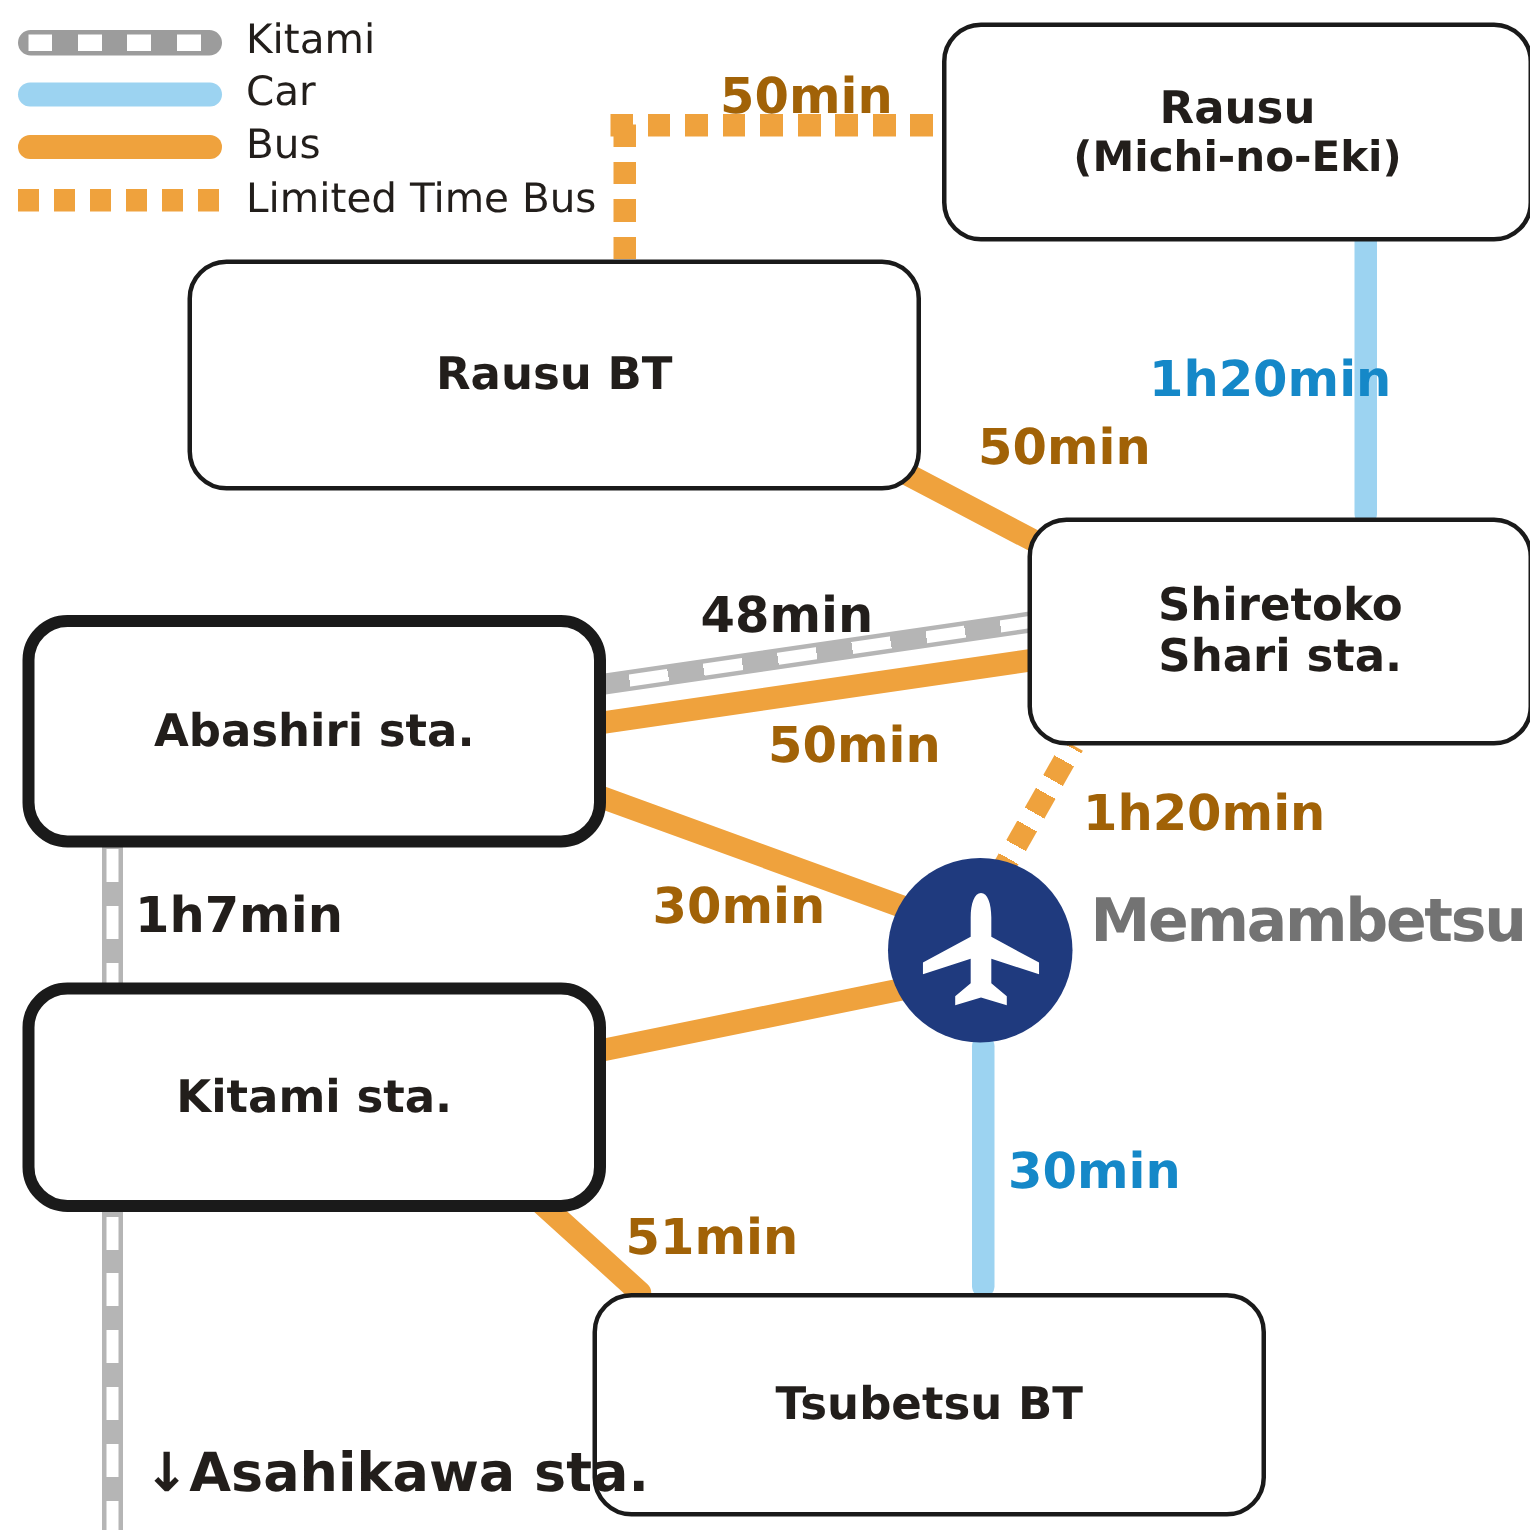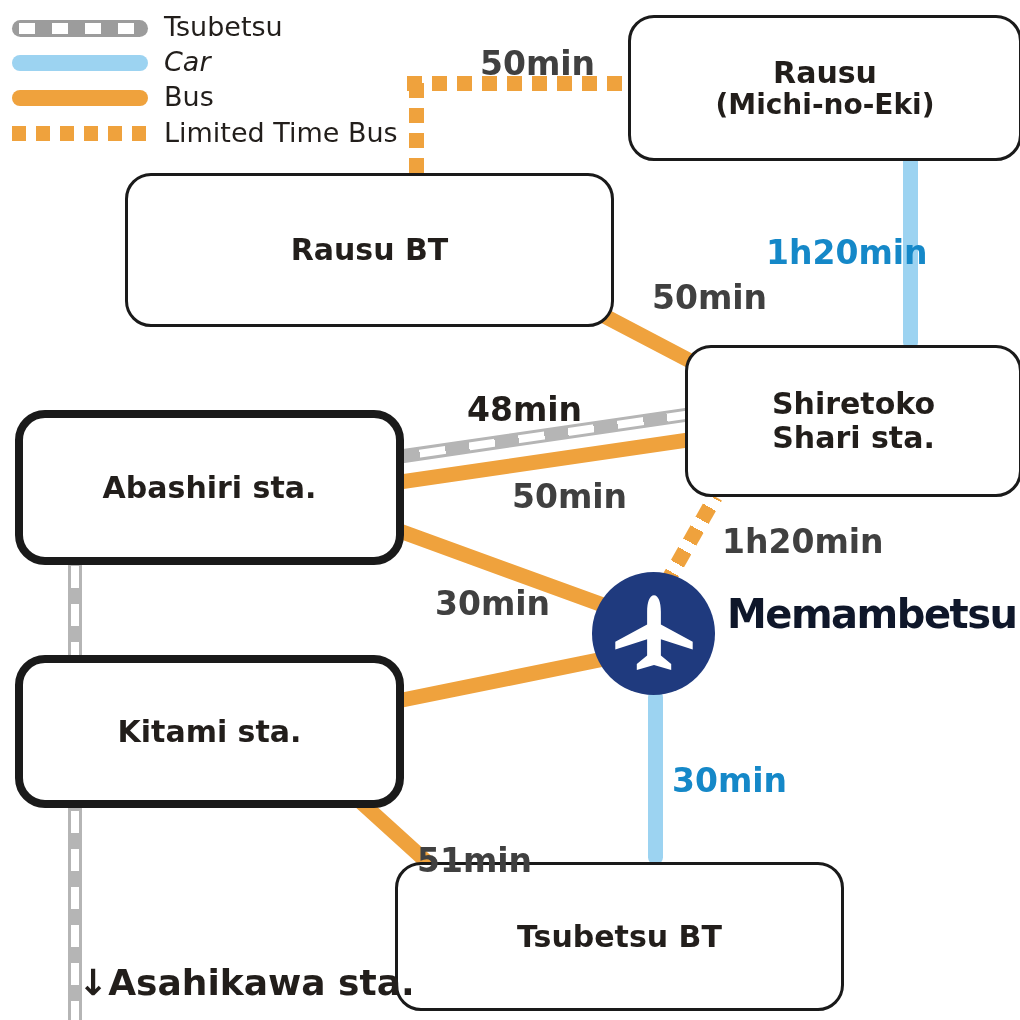--- a/index.html
+++ b/index.html
@@ -24,24 +24,24 @@
   .node{position:absolute;z-index:3;background:#fff;border:3px solid #1a1a1a;border-radius:26px;
     display:flex;flex-direction:column;align-items:center;justify-content:center;
     font-weight:bold;text-align:center;line-height:1.12;color:#221e1b;}
   .node.thick{border-width:8px;border-radius:30px;}
   .node .t1{font-size:30px;}
   .node .t2{font-size:28px;font-weight:bold;}
   
   .airport-circle{position:absolute;z-index:4;left:592px;top:572px;width:123px;height:123px;
     border-radius:50%;background:#1f3a7e;display:flex;align-items:center;justify-content:center;}
   .airport-caption{position:absolute;z-index:4;left:727px;top:593px;font-weight:bold;
-    font-size:40px;letter-spacing:-1.5px;line-height:1.08;color:#0f172a;white-space:nowrap;}
+    font-size:40px;letter-spacing:-1.5px;line-height:1.08;color:#737373;white-space:nowrap;}
   
   .lbl{position:absolute;z-index:5;font-weight:bold;font-size:33px;white-space:nowrap;}
-  .t-bus{color:#404040;}
+  .t-bus{color:#a16207;}
   .t-car{color:#1588c8;}
   .t-rail{color:#221e1b;}
   
   .legend-swatch{position:absolute;z-index:2;left:12px;width:136px;}
   .lg-rail{height:17px;background:#9c9c9c;border-radius:9px;}
   .lg-rail::after{content:"";position:absolute;top:3px;bottom:3px;left:7px;right:7px;
     background:repeating-linear-gradient(90deg,#fff 0 16px,transparent 16px 33px);}
   .lg-car{height:16px;background:#9cd3f1;border-radius:8px;}
   .lg-bus{height:16px;background:#efa23d;border-radius:8px;}
   .lg-ltd{height:15px;background:repeating-linear-gradient(90deg,#efa23d 0 14px,transparent 14px 24px);}
@@ -52,22 +52,22 @@
 </style>
 </head>
 <body>
 
 <div id="stage">
 
   <div class="legend-swatch lg-rail" style="top:20px;"></div>
   <div class="legend-swatch lg-car" style="top:55px;"></div>
   <div class="legend-swatch lg-bus" style="top:90px;"></div>
   <div class="legend-swatch lg-ltd" style="top:126px;"></div>
-  <div class="legend-label" style="top:11px;">Tsubetsu</div>
-  <div class="legend-label" style="top:46px;font-style:italic;">Car</div>
+  <div class="legend-label" style="top:11px;">Kitami</div>
+  <div class="legend-label" style="top:46px;">Car</div>
   <div class="legend-label" style="top:81px;">Bus</div>
   <div class="legend-label" style="top:117px;">Limited Time Bus</div>
 
   <div class="line ltd-h" style="left:407px;top:76px;width:224px;"></div>
   <div class="line ltd-v" style="left:409px;top:83px;height:92px;"></div>
 
   <div class="line car-v" style="left:903px;top:150px;height:200px;"></div>
 
   <div class="line bus-h rot" style="left:594px;top:303px;width:116px;transform:rotate(27.7deg);"></div>
 
@@ -126,18 +126,19 @@
     <div>Memambetsu</div>
   </div>
 
   <div class="lbl t-bus" style="left:480px;top:44px;">50min</div>
   <div class="lbl t-car" style="left:766px;top:233px;">1h20min</div>
   <div class="lbl t-bus" style="left:652px;top:278px;">50min</div>
   <div class="lbl t-rail" style="left:467px;top:390px;">48min</div>
   <div class="lbl t-bus" style="left:512px;top:477px;">50min</div>
   <div class="lbl t-bus" style="left:722px;top:522px;">1h20min</div>
   <div class="lbl t-bus" style="left:435px;top:584px;">30min</div>
-  <div class="lbl t-bus" style="left:417px;top:805px;margin-top:36px;">51min</div>
+  <div class="lbl t-rail" style="left:90px;top:590px;">1h7min</div>
+  <div class="lbl t-bus" style="left:417px;top:805px;">51min</div>
   <div class="lbl t-car" style="left:672px;top:761px;">30min</div>
 
-  <div class="offmap" style="left:78px;top:962px;text-align:right;">↓Asahikawa sta.</div>
+  <div class="offmap" style="left:96px;top:962px;text-align:right;">↓Asahikawa sta.</div>
 
 </div>
 
 </body></html>

